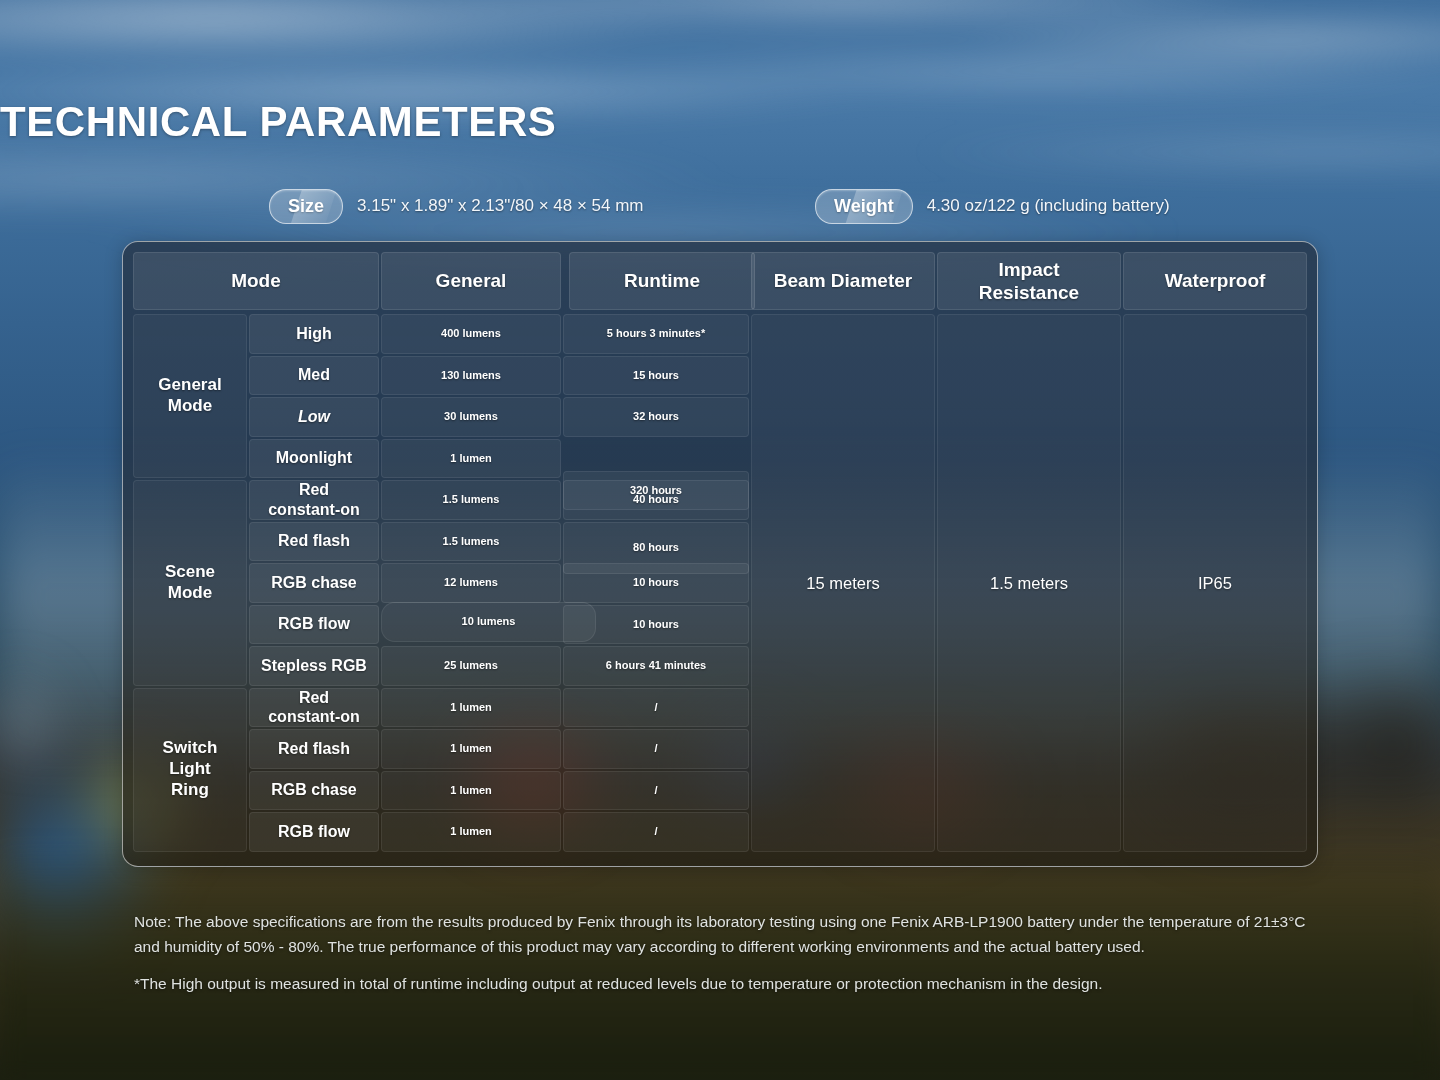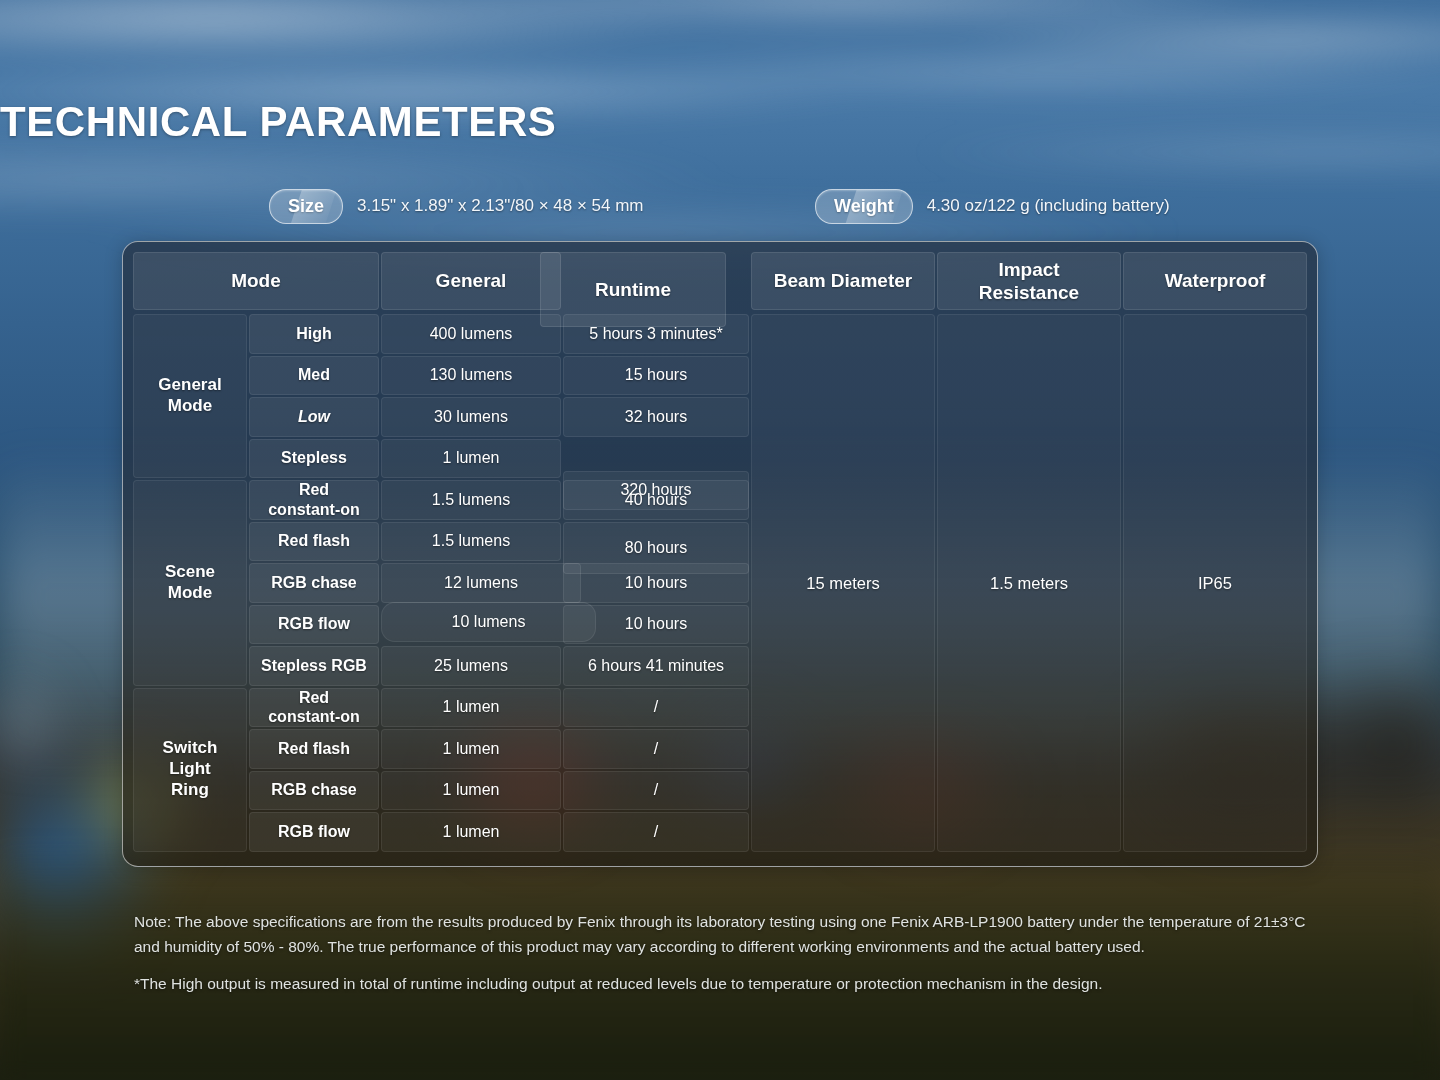--- a/index.html
+++ b/index.html
@@ -203,22 +203,22 @@
     font-size: 17px;
     font-weight: bold;
     background: rgba(255,255,255,.04);
   }
   .sub {
     font-size: 16px;
     font-weight: bold;
     background: rgba(255,255,255,.075);
   }
   .val {
-    font-size: 16px;
-    font-weight: normal;
+    font-size: 11px;
+    font-weight: bold;
     background: rgba(255,255,255,.05);
   }
   .span-col {
     font-size: 16.5px;
     background: rgba(255,255,255,.035);
   }
   .two-line { white-space: pre-line; }
 
   
   .note {
@@ -259,50 +259,50 @@
         <span>Weight</span>
       </div>
       <div class="spec-val">4.30 oz/122 g (including battery)</div>
     </div>
   </div>
 
   <div class="card">
     <div class="tbl" id="table-grid">
         <div class="cell hdr" style="left: 0px; top: 0px; width: 246px; height: 58px;">Mode</div>
         <div class="cell hdr" style="left: 248px; top: 0px; width: 180px; height: 58px;">General</div>
-        <div class="cell hdr" style="left: 407px; top: 0px; width: 186px; height: 75px;">Runtime</div>
+        <div class="cell hdr" style="left: 436px; top: 0px; width: 186px; height: 58px;">Runtime</div>
         <div class="cell hdr" style="left: 618px; top: 0px; width: 184px; height: 58px;">Beam Diameter</div>
         <div class="cell hdr two-line" style="left: 804px; top: 0px; width: 184px; height: 58px;">Impact
 Resistance</div>
         <div class="cell hdr" style="left: 990px; top: 0px; width: 184px; height: 58px;">Waterproof</div>
         <div class="cell grp two-line" style="left: 0px; top: 62px; width: 114px; height: 164px;">General
 Mode</div>
         <div class="cell sub" style="left: 116px; top: 62px; width: 130px; height: 39.5px;">High</div>
         <div class="cell val" style="left: 248px; top: 62px; width: 180px; height: 39.5px;">400 lumens</div>
         <div class="cell val" style="left: 430px; top: 62px; width: 186px; height: 39.5px;">5 hours 3 minutes*</div>
         <div class="cell sub" style="left: 116px; top: 103.5px; width: 130px; height: 39.5px;">Med</div>
         <div class="cell val" style="left: 248px; top: 103.5px; width: 180px; height: 39.5px;">130 lumens</div>
         <div class="cell val" style="left: 430px; top: 103.5px; width: 186px; height: 39.5px;">15 hours</div>
         <div class="cell sub" style="left: 116px; top: 145px; width: 130px; height: 39.5px; font-style: italic;">Low</div>
         <div class="cell val" style="left: 248px; top: 145px; width: 180px; height: 39.5px;">30 lumens</div>
         <div class="cell val" style="left: 430px; top: 145px; width: 186px; height: 39.5px;">32 hours</div>
-        <div class="cell sub" style="left: 116px; top: 186.5px; width: 130px; height: 39.5px;">Stepless</div>
+        <div class="cell sub" style="left: 116px; top: 186.5px; width: 130px; height: 39.5px;">Moonlight</div>
         <div class="cell val" style="left: 248px; top: 186.5px; width: 180px; height: 39.5px;">1 lumen</div>
         <div class="cell val" style="left: 430px; top: 186.5px; width: 186px; height: 39.5px; margin-top: 32px;">320 hours</div>
         <div class="cell grp two-line" style="left: 0px; top: 228px; width: 114px; height: 205.5px;">Scene
 Mode</div>
         <div class="cell sub two-line" style="left: 116px; top: 228px; width: 130px; height: 39.5px;">Red
 constant-on</div>
         <div class="cell val" style="left: 248px; top: 228px; width: 180px; height: 39.5px;">1.5 lumens</div>
         <div class="cell val" style="left: 430px; top: 228px; width: 186px; height: 39.5px;">40 hours</div>
         <div class="cell sub" style="left: 116px; top: 269.5px; width: 130px; height: 39.5px;">Red flash</div>
         <div class="cell val" style="left: 248px; top: 269.5px; width: 180px; height: 39.5px;">1.5 lumens</div>
         <div class="cell val" style="left: 430px; top: 269.5px; width: 186px; height: 52px;">80 hours</div>
         <div class="cell sub" style="left: 116px; top: 311px; width: 130px; height: 39.5px;">RGB chase</div>
-        <div class="cell val" style="left: 248px; top: 311px; width: 200px; height: 39.5px;">12 lumens</div>
+        <div class="cell val" style="left: 248px; top: 311px; width: 180px; height: 39.5px;">12 lumens</div>
         <div class="cell val" style="left: 430px; top: 311px; width: 186px; height: 39.5px;">10 hours</div>
         <div class="cell sub" style="left: 116px; top: 352.5px; width: 130px; height: 39.5px;">RGB flow</div>
         <div class="cell val" style="left: 248px; top: 350px; width: 215px; height: 39.5px; border-radius: 14px;">10 lumens</div>
         <div class="cell val" style="left: 430px; top: 352.5px; width: 186px; height: 39.5px;">10 hours</div>
         <div class="cell sub" style="left: 116px; top: 394px; width: 130px; height: 39.5px;">Stepless RGB</div>
         <div class="cell val" style="left: 248px; top: 394px; width: 180px; height: 39.5px;">25 lumens</div>
         <div class="cell val" style="left: 430px; top: 394px; width: 186px; height: 39.5px;">6 hours 41 minutes</div>
         <div class="cell grp two-line" style="left: 0px; top: 435.5px; width: 114px; height: 164px;">Switch
 Light
 Ring</div>

